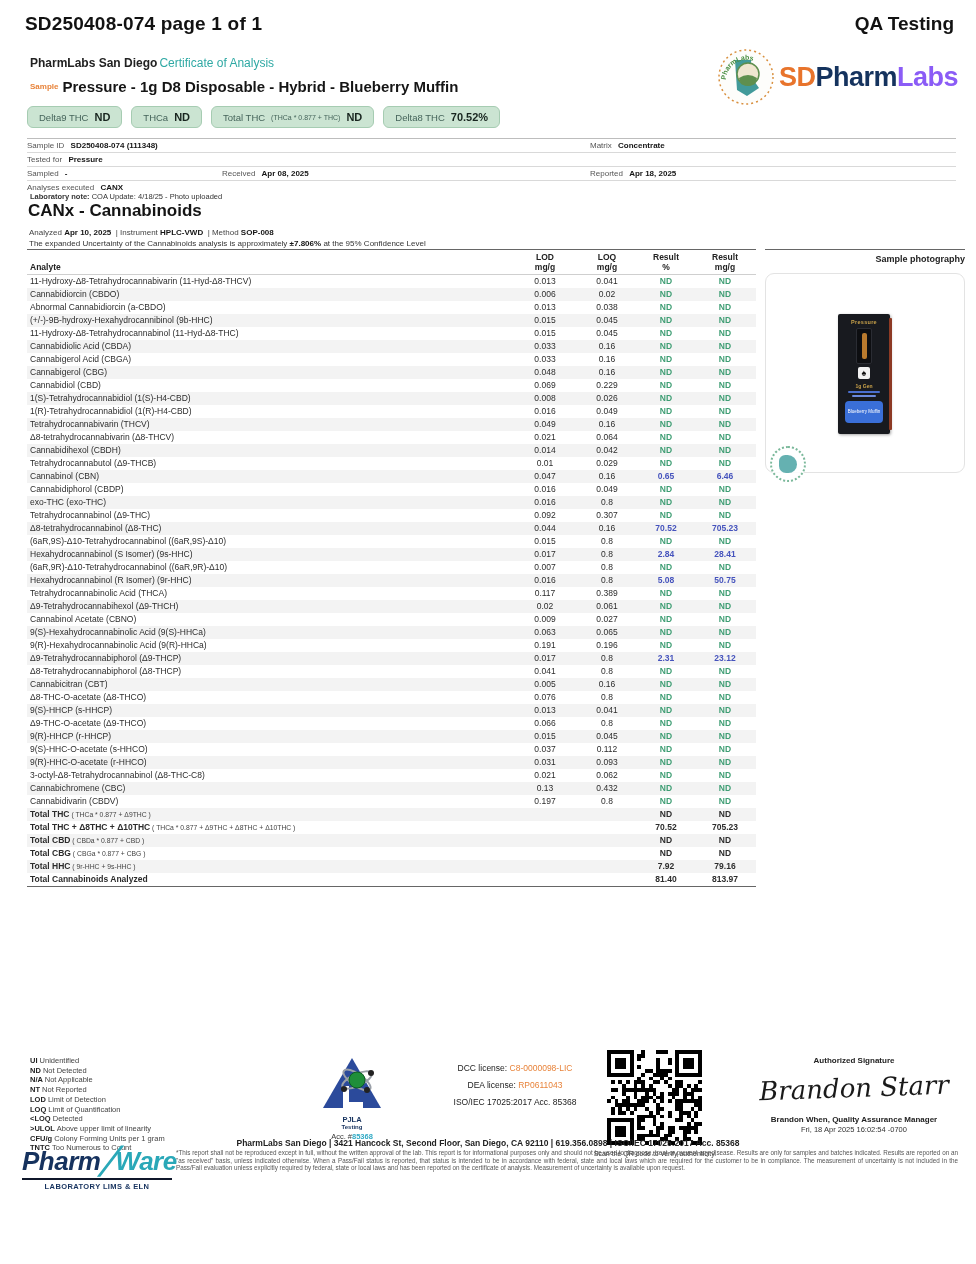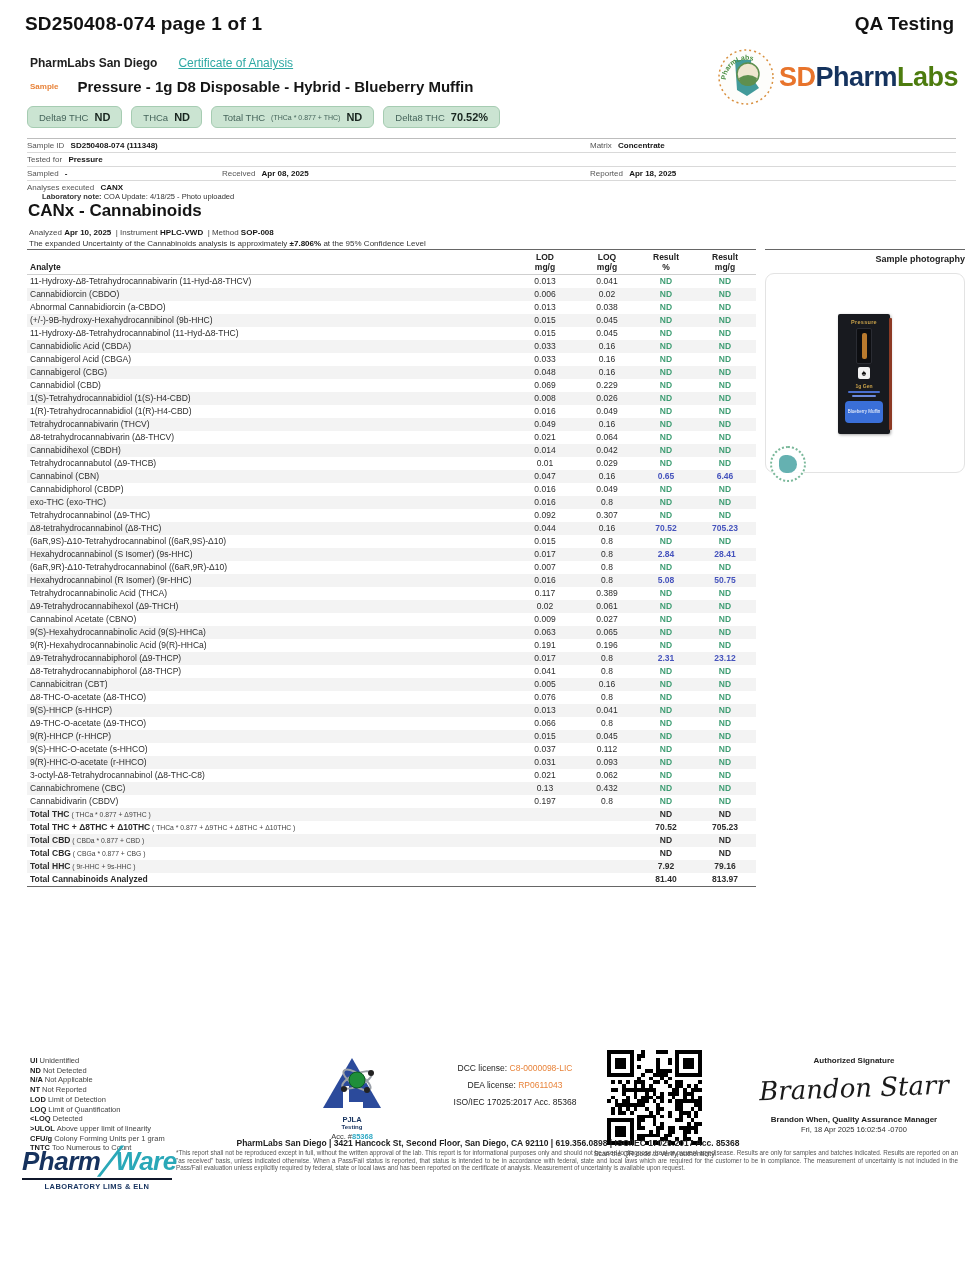--- a/index.html
+++ b/index.html
@@ -4,46 +4,46 @@
 <style>
   html,body{margin:0;padding:0;background:#ffffff;}
   .page{position:relative;width:976px;height:1264px;background:#fff;
         font-family:"Liberation Sans",sans-serif;color:#222;overflow:hidden;}
 
   
   .doc-id{position:absolute;left:25px;top:13px;font-size:19px;font-weight:bold;color:#121212;letter-spacing:.2px;}
   .qa{position:absolute;right:22px;top:13px;font-size:19px;font-weight:bold;color:#121212;}
   .lab-line{position:absolute;left:30px;top:56px;font-size:12px;}
   .lab-name{font-weight:bold;color:#222;}
-  .doc-type{color:#2fa9a4;margin-left:21px;text-decoration:underline;}
-  .sample-line{position:absolute;left:30px;top:78px;display:flex;align-items:center;gap:19px;}
+  .doc-type{color:#2fa9a4;margin-left:2px;}
+  .sample-line{position:absolute;left:30px;top:78px;display:flex;align-items:center;gap:4px;}
   .sample-label{color:#e8833a;font-size:8px;font-weight:bold;}
   .sample-name{font-size:15px;font-weight:bold;color:#151515;}
   .badges{position:absolute;left:27px;top:106px;display:flex;gap:9px;}
   .badge{background:#cbe4d2;border:1px solid #a6ccb2;border-radius:6px;padding:4px 11px;
          font-size:9.5px;color:#45645a;display:flex;align-items:center;gap:6px;white-space:nowrap;}
   .badge .bsub{font-size:7px;color:#45645a;}
   .badge b{font-size:11px;color:#18251f;}
 
   .brand{position:absolute;right:18px;top:48px;display:flex;align-items:center;gap:4px;}
   .brand-text{font-size:27px;font-weight:bold;letter-spacing:-.5px;}
   .logo-sd{color:#e8742c;}
   .logo-pharm{color:#15335e;}
-  .logo-labs{color:#4d7c0f;text-align:right;}
+  .logo-labs{color:#8b5cf6;text-align:right;}
 
   
   .info{position:absolute;left:27px;top:138px;width:929px;font-size:8px;}
   .info-row{position:relative;height:13px;line-height:13px;border-top:1px solid #d9d9d9;}
   .info-row:first-child{border-top:1px solid #bdbdbd;}
   .ilabel{color:#555;}
   .ival{font-weight:bold;color:#151515;margin-left:4px;}
   .ipos-r{position:absolute;left:563px;top:0;}
   .ipos-m{position:absolute;left:195px;top:0;}
   .lab-note{position:absolute;left:30px;top:192px;font-size:7.5px;color:#333;}
-  .lab-note b{font-size:7.5px;margin-left:12px;}
+  .lab-note b{font-size:7.5px;}
 
   .sec-title{position:absolute;left:28px;top:201px;font-size:17px;font-weight:bold;color:#141414;}
   .analyzed-line{position:absolute;left:29px;top:228px;font-size:8px;color:#444;}
   .analyzed-line b{color:#151515;}
   .uncert-line{position:absolute;left:29px;top:239px;font-size:8px;color:#333;}
   .uncert-line b{color:#151515;}
 
   
   .ctable{position:absolute;left:27px;top:249px;width:729px;}
   .t-head{display:flex;border-top:1px solid #666;padding:2px 0 2px 0;font-size:8.5px;font-weight:bold;color:#222;align-items:flex-end;}

